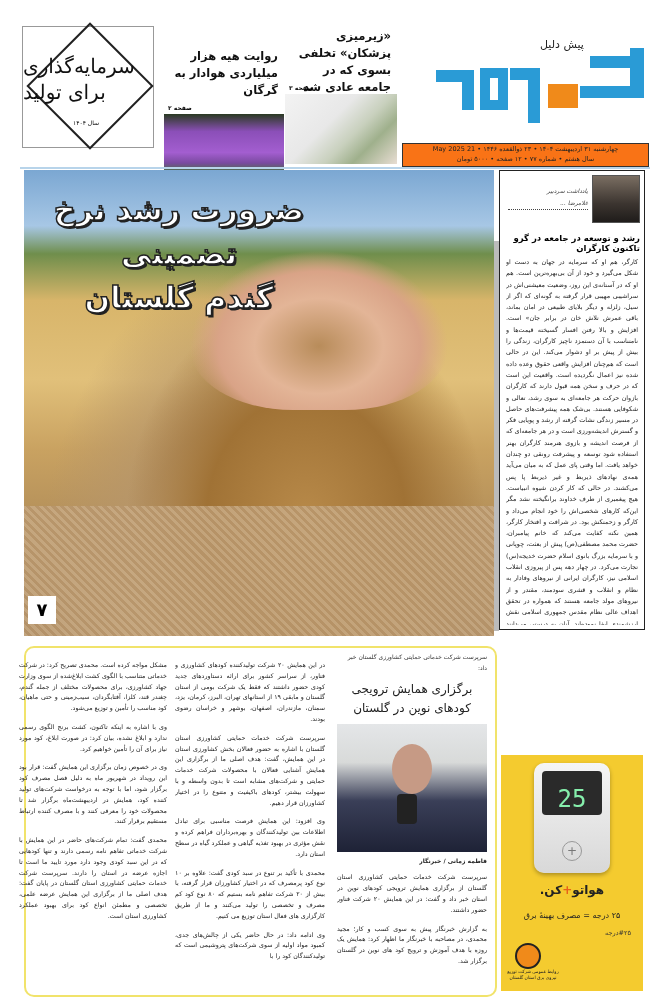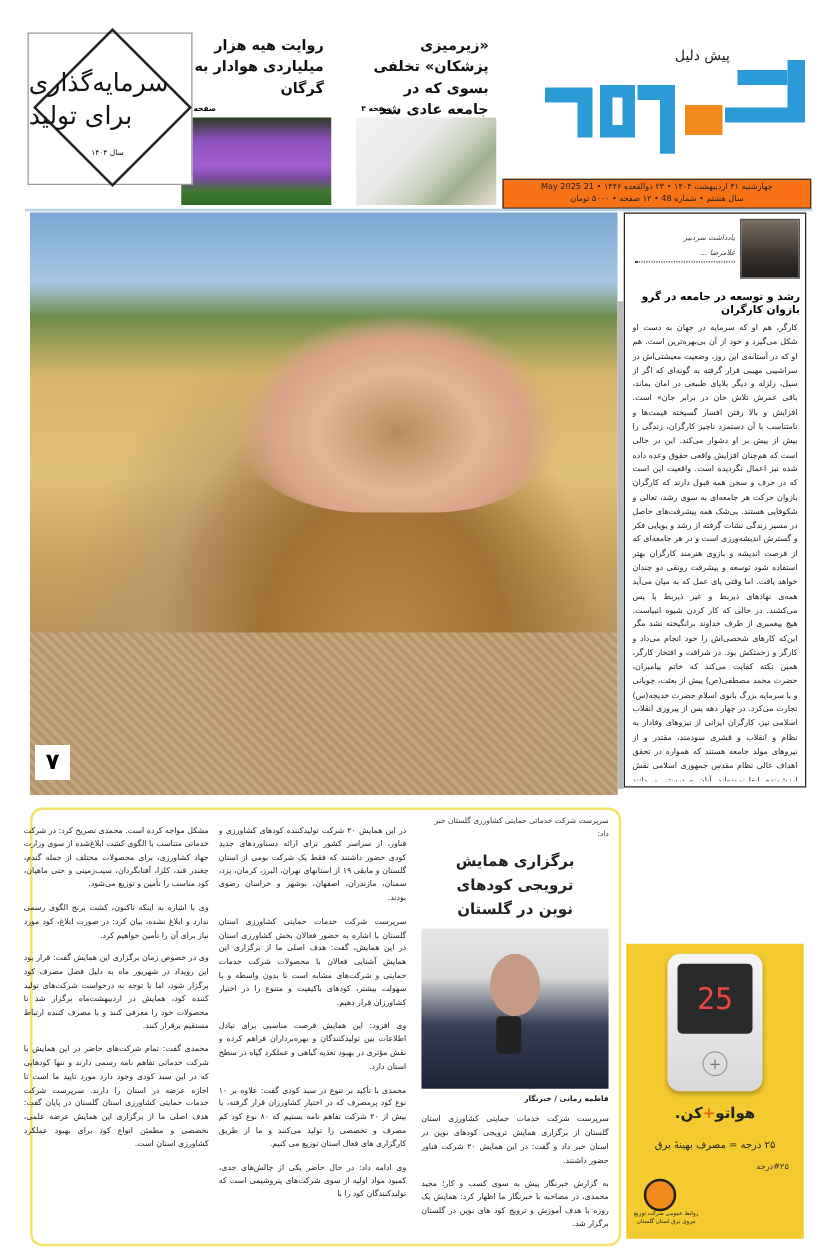--- a/index.html
+++ b/index.html
@@ -8,21 +8,21 @@
   
   .logo { left:430px; top:28px; width:220px; height:100px; }
   .logo .tag { position:absolute; left:110px; top:10px; font-size:11px; color:#222; }
   .logo .word { position:absolute; left:0; top:20px; width:220px; height:80px; }
   .dateline { left:402px; top:143px; width:245px; height:22px; border:1.5px solid #333; background:#f97316; font-size:6.5px; text-align:center; line-height:10px; color:#222; }
   .teaser { top:24px; height:140px; background:#fff; }
   .teaser h3 { margin:4px 6px 0; font-size:11.5px; line-height:17px; font-weight:bold; text-align:right; color:#111; }
   .teaser .pg { position:absolute; top:60px; left:4px; font-size:6px; font-weight:bold; }
   .teaser .img { position:absolute; left:0; right:0; top:70px; bottom:0; }
   .teaser1 { left:285px; width:112px; }
-  .teaser2 { left:145px; width:120px; }
+  .teaser2 { left:164px; width:120px;margin-top:20px; }
   .teaser1 .img { background:linear-gradient(135deg,#f3f3f3 0%,#e8e8e8 40%,#c8d0bd 60%,#9fb08c 75%,#e8ddd3 100%); }
   .teaser2 .img { background:linear-gradient(180deg,#2a3a22 0%,#8b4fb8 25%,#a35ed0 55%,#7a4aa0 70%,#3e7a2e 85%,#2f6a26 100%); }
   .emblem { left:22px; top:26px; width:130px; height:120px; border:1px solid #999; background:#fff; }
   .emblem .diamond { position:absolute; left:22px; top:14px; width:86px; height:86px; border:2px solid #222; transform:rotate(45deg); }
   .emblem .text { position:absolute; left:0; right:0; top:26px; text-align:left; font-family:"DejaVu Serif", serif; font-size:20px; line-height:26px; color:#111; }
   .emblem .year { position:absolute; left:50px; top:92px; font-size:6px; }
   .hr-blue { left:20px; top:167px; width:630px; height:2px; background:#b8d4ea; }
   
   .hero { left:24px; top:170px; width:470px; height:466px; overflow:hidden;
     background:
@@ -39,31 +39,31 @@
   .editorial .photo { position:absolute; right:4px; top:4px; width:46px; height:46px; background:linear-gradient(180deg,#7a6e62 0%,#3c3530 60%,#1f1c1a 100%); border:1px solid #555; }
   .editorial .byline { position:absolute; left:8px; top:14px; width:80px; font-size:6px; text-align:right; color:#444; font-style:italic; border-bottom:1px dotted #444; line-height:12px; }
   .editorial h2 { position:absolute; left:4px; right:4px; top:62px; margin:0; font-size:8.5px; font-weight:bold; text-align:right; }
   .editorial .body { position:absolute; left:6px; right:6px; top:86px; bottom:4px; font-size:6.4px; line-height:11.3px; text-align:justify; color:#222; overflow:hidden; }
   
   .newsbox { left:24px; top:646px; width:469px; height:347px; border:2px solid #f1e36b; border-radius:10px; background:#fff; }
   .col { position:absolute; top:12px; font-size:6.3px; line-height:10.8px; text-align:justify; color:#222; overflow:hidden; }
   .col p { margin:0 0 8px; }
   .col1 { right:8px; width:150px; top:4px; bottom:6px; }
   .col1 .kicker { font-size:6px; text-align:right; color:#333; margin-bottom:6px; }
-  .col1 h2 { font-size:12px; line-height:19px; margin:0 14px 6px; text-align:center; font-weight:bold; }
+  .col1 h2 { font-size:12px; line-height:19px; margin:0 14px 6px; text-align:center; font-weight:normal; }
   .col1 .photo { width:100%; height:128px; background:linear-gradient(180deg,#e4e6e8 0%,#d8dad9 30%,#3a3f58 60%,#1e2236 100%); position:relative; margin-bottom:4px; }
   .col1 .photo .face { position:absolute; left:55px; top:20px; width:40px; height:50px; border-radius:50%; background:#c69a85; }
   .col1 .photo .mic { position:absolute; left:60px; top:70px; width:20px; height:30px; background:#222; border-radius:4px; }
   .col1 .caption { font-size:6px; font-weight:bold; text-align:right; margin:4px 0 6px; }
   .col2 { right:170px; width:150px; bottom:6px; }
   .col3 { right:328px; width:148px; bottom:6px; }
   
   .ad { left:501px; top:755px; width:142px; height:236px; background:#f4cb2f; }
   .ad .device { position:absolute; left:33px; top:8px; width:76px; height:110px; border-radius:10px; background:linear-gradient(180deg,#f5f5f5,#d8d8d8); box-shadow:0 2px 4px rgba(0,0,0,.3); }
-  .ad .screen { position:absolute; left:8px; top:8px; width:60px; height:56px; background:#2a2a2a; border-radius:4px; color:#ef4444; font-size:24px; font-family:"DejaVu Sans Mono", monospace; text-align:center; line-height:56px; direction:ltr; }
+  .ad .screen { position:absolute; left:8px; top:8px; width:60px; height:44px; background:#2a2a2a; border-radius:4px; color:#86efac; font-size:24px; font-family:"DejaVu Sans Mono", monospace; text-align:center; line-height:56px; direction:ltr; }
   .ad .plus { position:absolute; left:28px; top:78px; width:18px; height:18px; border:1px solid #999; border-radius:50%; text-align:center; line-height:18px; font-size:12px; color:#777; direction:ltr; }
   .ad .slogan { position:absolute; left:0; right:0; top:128px; font-size:12px; font-weight:bold; text-align:center; color:#222; }
   .ad .slogan .o { color:#e8601a; }
   .ad .sub { position:absolute; left:0; right:0; top:156px; font-size:8px; text-align:center; color:#222; }
   .ad .tag { position:absolute; right:12px; top:174px; font-size:6.5px; color:#333; }
   .ad .logo-e { position:absolute; left:14px; top:188px; width:22px; height:22px; border-radius:50%; background:#f08a1a; border:2px solid #222; }
   .ad .org { position:absolute; left:4px; top:214px; width:56px; font-size:4.5px; line-height:6px; text-align:center; color:#222; }
 </style>
 </head>
 <body>
@@ -74,21 +74,21 @@
     <path d="M200 0 L214 0 L214 50 L150 50 L150 38 L200 38 Z" fill="#2a9bd6"></path>
     <path d="M160 8 L200 8 L200 20 L160 20 Z" fill="#2a9bd6"></path>
     <rect x="118" y="36" width="30" height="24" fill="#f08a1a"></rect>
     <path d="M80 20 L110 20 L110 75 L98 75 L98 32 L80 32 Z" fill="#2a9bd6"></path>
     <path d="M50 20 L78 20 L78 62 L50 62 Z M60 30 L60 52 L68 52 L68 30 Z" fill="#2a9bd6"></path>
     <path d="M6 22 L44 22 L44 62 L32 62 L32 34 L6 34 Z" fill="#2a9bd6"></path>
   </svg>
 </div>
 <div class="abs dateline">
   <div>چهارشنبه ۳۱ اردیبهشت ۱۴۰۴ • ۲۳ ذوالقعده ۱۴۴۶ • 21 May 2025</div>
-  <div>سال هشتم • شماره 48 • ۱۲ صفحه • ۵۰۰۰ تومان</div>
+  <div>سال هشتم • شماره ۷۷ • ۱۲ صفحه • ۵۰۰۰ تومان</div>
 </div>
 
 <div class="abs teaser teaser1">
   <h3>«زیرمیزی پزشکان» تخلفی بسوی که در جامعه عادی شد</h3>
   <span class="pg">صفحه ۳</span>
   <div class="img"></div>
 </div>
 <div class="abs teaser teaser2">
   <h3>روایت هیه هزار میلیاردی هوادار به گرگان</h3>
   <span class="pg">صفحه ۲</span>
@@ -99,31 +99,35 @@
   <div class="diamond"></div>
   <div class="text">سرمایه‌گذاری برای تولید</div>
   <div class="year">سال ۱۴۰۴</div>
 </div>
 
 <div class="abs hr-blue"></div>
 
 <div class="abs hero">
   <div class="hands"></div>
   <div class="sack"></div>
+  <h1>
+    <span>ضرورت رشد نرخ تضمینی</span><br>
+    <span>گندم گلستان</span>
+  </h1>
   <div class="pgnum">۷</div>
 </div>
 
 <div class="abs editorial">
   <div class="shade"></div>
   <div class="photo"></div>
   <div class="byline">
     <div>یادداشت سردبیر</div>
     <div>غلامرضا ...</div>
   </div>
-  <h2>رشد و توسعه در جامعه در گرو بازوان کارگران</h2>
+  <h2>رشد و توسعه در جامعه در گرو تاکنون کارگران</h2>
   <div class="body">کارگر، هم او که سرمایه در جهان به دست او شکل می‌گیرد و خود از آن بی‌بهره‌ترین است. هم او که در آستانه‌ی این روز، وضعیت معیشتی‌اش در سراشیبی مهیبی قرار گرفته به گونه‌ای که اگر از سیل، زلزله و دیگر بلایای طبیعی در امان بماند، باقی عمرش تلاش خان در برابر جان» است. افزایش و بالا رفتن افسار گسیخته قیمت‌ها و نامتناسب با آن دستمزد ناچیز کارگران، زندگی را بیش از پیش بر او دشوار می‌کند. این در حالی است که هم‌چنان افزایش واقعی حقوق وعده داده شده نیز اعمال نگردیده است. واقعیت این است که در حرف و سخن همه قبول دارند که کارگران بازوان حرکت هر جامعه‌ای به سوی رشد، تعالی و شکوفایی هستند. بی‌شک همه پیشرفت‌های حاصل در مسیر زندگی نشات گرفته از رشد و پویایی فکر و گسترش اندیشه‌ورزی است و در هر جامعه‌ای که از فرصت اندیشه و بازوی هنرمند کارگران بهتر استفاده شود توسعه و پیشرفت رونقی دو چندان خواهد یافت. اما وقتی پای عمل که به میان می‌آید همه‌ی نهادهای ذیربط و غیر ذیربط پا پس می‌کشند. در حالی که کار کردن شیوه انبیاست. هیچ پیغمبری از طرف خداوند برانگیخته نشد مگر این‌که کارهای شخصی‌اش را خود انجام می‌داد و کارگر و زحمتکش بود. در شرافت و افتخار کارگر، همین نکته کفایت می‌کند که خاتم پیامبران، حضرت محمد مصطفی(ص) پیش از بعثت، چوپانی و با سرمایه بزرگ بانوی اسلام حضرت خدیجه(س) تجارت می‌کرد. در چهار دهه پس از پیروزی انقلاب اسلامی نیز، کارگران ایرانی از نیروهای وفادار به نظام و انقلاب و قشری سودمند، مقتدر و از نیروهای مولد جامعه هستند که همواره در تحقق اهداف عالی نظام مقدس جمهوری اسلامی نقش ارزشمندی ایفا نموده‌اند. آنان به درستی می‌دانند که مهم‌ترین نقش کارگر، تکریم کار و فعالیت و تولید است. از این رو بر خود واجب و لازم میدانم بعنوان یک کارگر ضمن گرامیداشت این روز به همه اقشار کارگری کشور خسته نباشید عرض کنم</div>
 </div>
 
 <div class="abs newsbox">
   <div class="col col1">
     <div class="kicker">سرپرست شرکت خدماتی حمایتی کشاورزی گلستان خبر داد:</div>
     <h2>برگزاری همایش ترویجی کودهای نوین در گلستان</h2>
     <div class="photo">
       <div class="face"></div>
       <div class="mic"></div>

